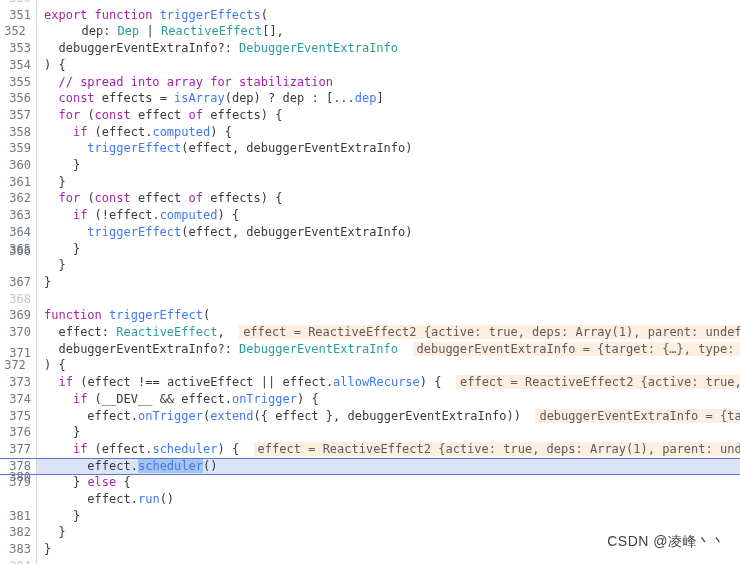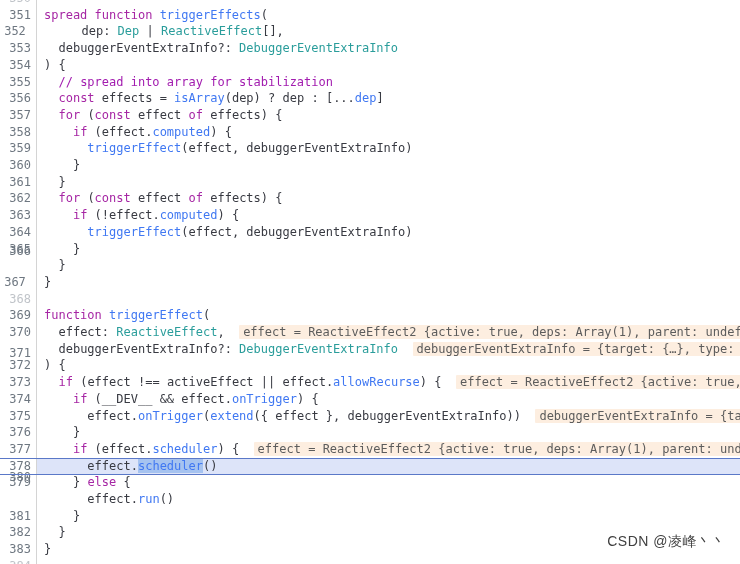--- a/index.html
+++ b/index.html
@@ -134,21 +134,21 @@
 <body>
 
 <div id="editor-root">
 
   <div class="line-band" id="current-line-band" style="top: 457.6px;"></div>
   <div class="line-band-border-top" id="current-line-top" style="top: 457.6px;"></div>
   <div class="line-band-border-bottom" id="current-line-bottom" style="top: 474.3px;"></div>
 
   <div id="code-surface">
       <div class="code-line" style="top: -10px;"></div>
-      <div class="code-line" style="top: 6.7px;"><span class="t-kw">spread</span> <span class="t-kw">function</span> <span class="t-fn">triggerEffects</span><span class="t-punc">(</span></div>
+      <div class="code-line" style="top: 6.7px;"><span class="t-kw">export</span> <span class="t-kw">function</span> <span class="t-fn">triggerEffects</span><span class="t-punc">(</span></div>
       <div class="code-line" style="top: 23.4px; margin-left: 23px;">  <span class="t-var">dep</span><span class="t-punc">:</span> <span class="t-type">Dep</span> <span class="t-punc">|</span> <span class="t-type">ReactiveEffect</span><span class="t-punc">[],</span></div>
       <div class="code-line" style="top: 40.1px;">  <span class="t-var">debuggerEventExtraInfo</span><span class="t-punc">?:</span> <span class="t-type">DebuggerEventExtraInfo</span></div>
       <div class="code-line" style="top: 56.8px;"><span class="t-punc">)</span> <span class="t-punc">{</span></div>
       <div class="code-line" style="top: 73.5px;">  <span class="t-com">// spread into array for stabilization</span></div>
       <div class="code-line" style="top: 90.2px;">  <span class="t-kw">const</span> <span class="t-var">effects</span> <span class="t-punc">=</span> <span class="t-fn">isArray</span><span class="t-punc">(</span><span class="t-var">dep</span><span class="t-punc">)</span> <span class="t-punc">?</span> <span class="t-var">dep</span> <span class="t-punc">:</span> <span class="t-punc">[...</span><span class="t-prop">dep</span><span class="t-punc">]</span></div>
       <div class="code-line" style="top: 106.9px;">  <span class="t-kw">for</span> <span class="t-punc">(</span><span class="t-kw">const</span> <span class="t-var">effect</span> <span class="t-kw">of</span> <span class="t-var">effects</span><span class="t-punc">)</span> <span class="t-punc">{</span></div>
       <div class="code-line" style="top: 123.6px;">    <span class="t-kw">if</span> <span class="t-punc">(</span><span class="t-var">effect</span><span class="t-punc">.</span><span class="t-prop">computed</span><span class="t-punc">)</span> <span class="t-punc">{</span></div>
       <div class="code-line" style="top: 140.3px;">      <span class="t-fn">triggerEffect</span><span class="t-punc">(</span><span class="t-var">effect</span><span class="t-punc">,</span> <span class="t-var">debuggerEventExtraInfo</span><span class="t-punc">)</span></div>
       <div class="code-line" style="top: 157px;">    <span class="t-punc">}</span></div>
       <div class="code-line" style="top: 173.7px;">  <span class="t-punc">}</span></div>
@@ -188,26 +188,26 @@
       <div class="ln" style="top: 106.9px;">357</div>
       <div class="ln" style="top: 123.6px;">358</div>
       <div class="ln" style="top: 140.3px; padding-left: 7px;">359</div>
       <div class="ln" style="top: 157px;">360</div>
       <div class="ln" style="top: 173.7px;">361</div>
       <div class="ln" style="top: 190.4px;">362</div>
       <div class="ln" style="top: 207.1px;">363</div>
       <div class="ln" style="top: 223.8px;">364</div>
       <div class="ln" style="top: 240.5px;">365</div>
       <div class="ln" style="top: 243px;">366</div>
-      <div class="ln" style="top: 273.9px; text-align: center;">367</div>
+      <div class="ln" style="top: 273.9px;">367</div>
       <div class="ln dim" style="top: 290.6px;">368</div>
       <div class="ln" style="top: 307.3px;">369</div>
       <div class="ln" style="top: 324px;">370</div>
       <div class="ln" style="top: 345px;">371</div>
-      <div class="ln" style="top: 357.4px;">372</div>
+      <div class="ln" style="top: 357.4px; text-align: center;">372</div>
       <div class="ln" style="top: 374.1px;">373</div>
       <div class="ln" style="top: 390.8px;">374</div>
       <div class="ln" style="top: 407.5px;">375</div>
       <div class="ln" style="top: 424.2px;">376</div>
       <div class="ln" style="top: 440.9px;">377</div>
       <div class="ln" style="top: 457.6px;">378</div>
       <div class="ln" style="top: 474.3px;">379</div>
       <div class="ln" style="top: 469px;">380</div>
       <div class="ln" style="top: 507.7px;">381</div>
       <div class="ln" style="top: 524.4px;">382</div>

